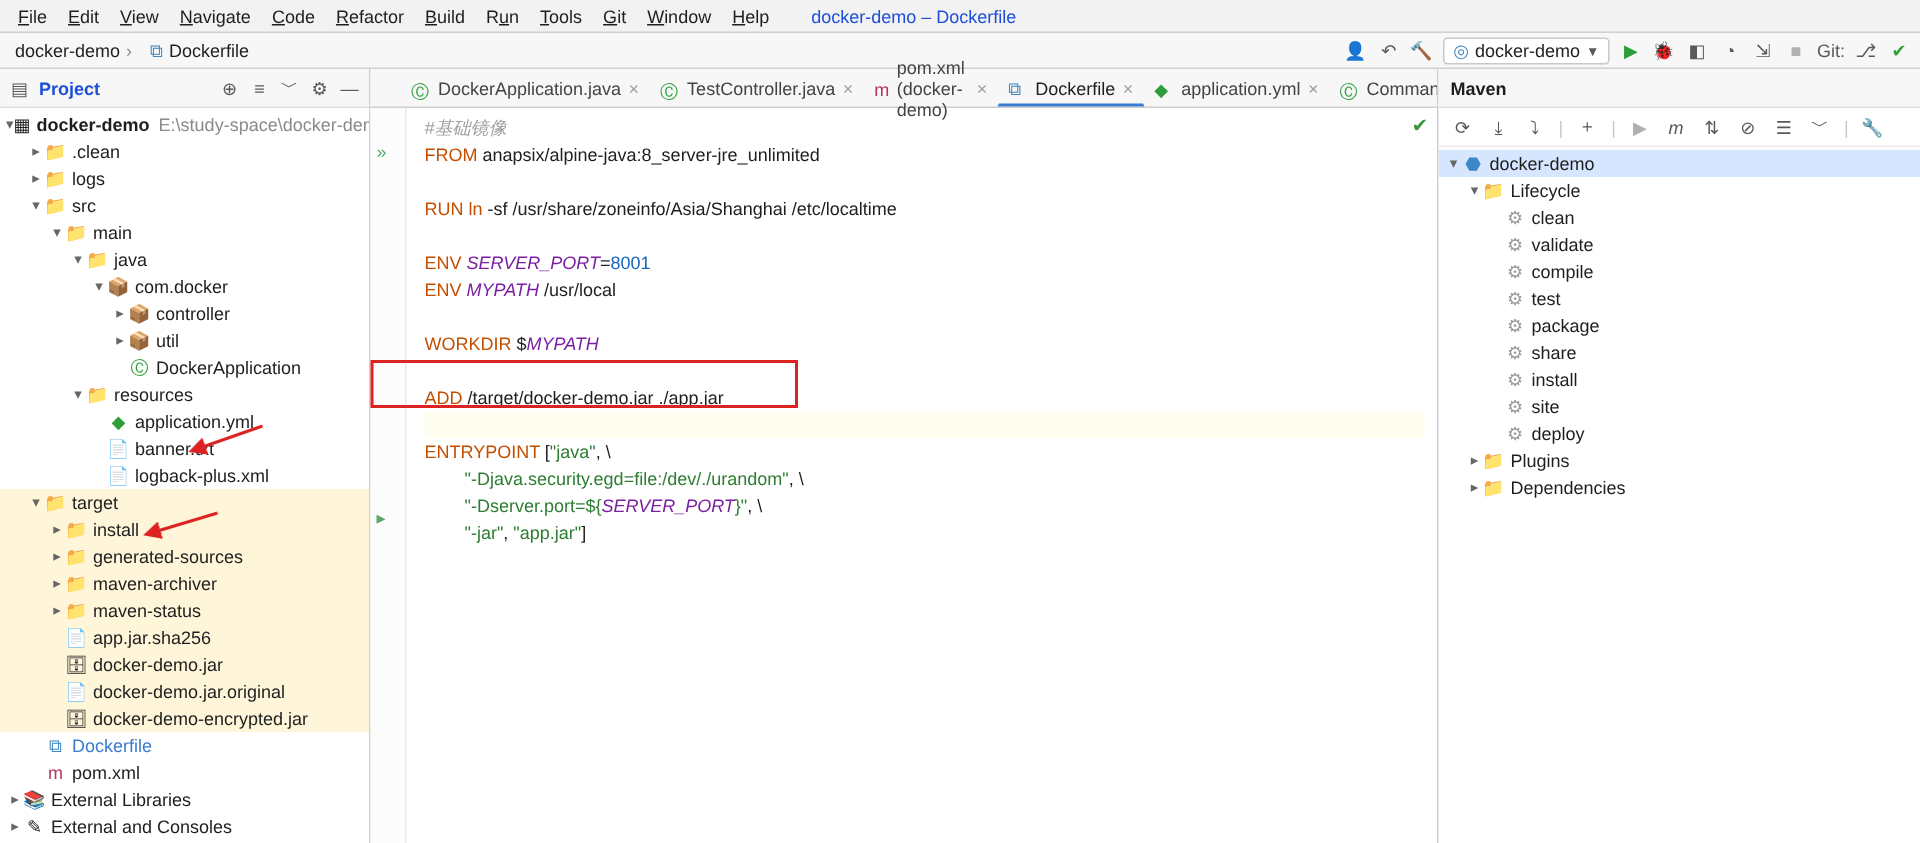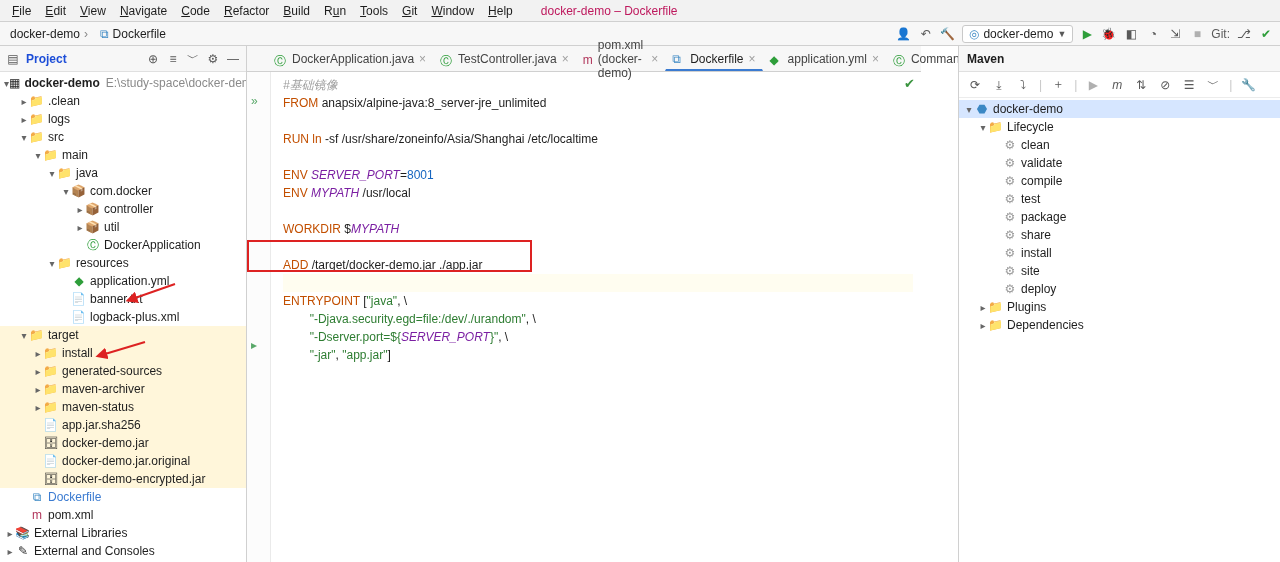--- a/index.html
+++ b/index.html
@@ -1,20 +1,20 @@
 <!DOCTYPE html>
 <html><head>
 <meta charset="utf-8">
 <style>
 * { box-sizing: border-box; margin: 0; padding: 0; font-family: "Segoe UI", Arial, sans-serif; font-size: 12px; }
 body { background: #fff; color: #1e1e1e; width:1280px; height:562px; overflow:hidden; display:flex; flex-direction:column; }
 .menubar { height:22px; display:flex; align-items:center; padding:0 6px; gap:2px; border-bottom:1px solid #d0d0d0; background:#f2f2f2;text-align:center;}
 .menubar .item { padding:2px 6px; cursor:default; }
 .menubar .item u { text-decoration:underline; }
-.menubar .title { margin-left:20px; color:#be185d; }
+.menubar .title { margin-left:20px; color:#1d4ed8; }
 .breadcrumb-row { height:24px; display:flex; align-items:center; justify-content:space-between; border-bottom:1px solid #d0d0d0; background:#f7f7f7; padding:0 6px;}
 .crumbs { display:flex; align-items:center; gap:4px;}
 .crumb { display:flex; align-items:center; gap:4px; padding:1px 4px;}
 .crumb .sep { color:#888; }
 .right-toolbar { display:flex; align-items:center; gap:6px; }
 .tb-btn { width:16px; height:16px; display:flex; align-items:center; justify-content:center; color:#595959; cursor:pointer;}
 .tb-btn.green{color:#2e9e3a;}
 .combo { border:1px solid #c9c9c9; background:#fff; padding:1px 6px; display:flex; align-items:center; gap:4px; border-radius:3px;}
 .gitlabel{color:#595959;}
 .arrow-down{font-size:9px;color:#595959;}
@@ -39,21 +39,21 @@
 .tab.active { border-bottom:2px solid #3b7bd1; color:#1e1e1e;}
 .tabicon{width:13px;height:13px;display:inline-block;}
 .editor-body { flex:1; display:flex; min-height:0; position:relative; font-family:Consolas,monospace; font-size:12px;}
 .gutter-actions { width:24px; border-right:1px solid #eaeaea; background:#fcfcfc; position:relative;}
 .gutter-actions .g-icon{position:absolute; left:4px; color:#59a869; font-size:12px;}
 .code { flex:1; padding:4px 8px 4px 12px; line-height:18px; white-space:pre; min-width:0; overflow:auto;}
 .c-k{color:#c24f00;} .c-var{color:#7b1fa2; font-style:italic;}
 .c-num{color:#1565c0;} .c-str{color:#2e7d32;} .c-cmt{color:#9e9e9e; font-style:italic;}
 .red-box{ border:2px solid #d22; position:absolute; pointer-events:none;}
 .check { position:absolute; right:6px; top:4px; color:#3a943f; font-size:13px;}
-.right-panel{width:322px; border-left:1px solid #d0d0d0; display:flex; flex-direction:column;margin-left:37px;}
+.right-panel{width:322px; border-left:1px solid #d0d0d0; display:flex; flex-direction:column;}
 .rp-head{height:26px; border-bottom:1px solid #e0e0e0; display:flex; align-items:center; padding:0 8px; font-weight:bold; background:#f7f7f7;}
 .rp-tools{height:26px; border-bottom:1px solid #ececec; display:flex; align-items:center; gap:8px; padding:0 8px;}
 .rp-tools .b{width:16px;height:16px;color:#595959;display:flex;align-items:center;justify-content:center;cursor:pointer;}
 .rp-tree{flex:1; overflow:auto; padding:2px 0;}
 .rp-tree .node{display:flex;align-items:center;height:18px;cursor:default; padding-right:6px;}
 .rp-tree .tw{width:12px;text-align:center;color:#666;font-size:10px; cursor:pointer;}
 .rp-tree .ic{width:14px;height:14px;margin-right:4px;display:inline-flex;align-items:center;justify-content:center;}
 .rp-tree .lbl{color:#1e1e1e;}
 .gear{color:#9b9b9b;}
 .sel-row{background:#d6e6ff;}

